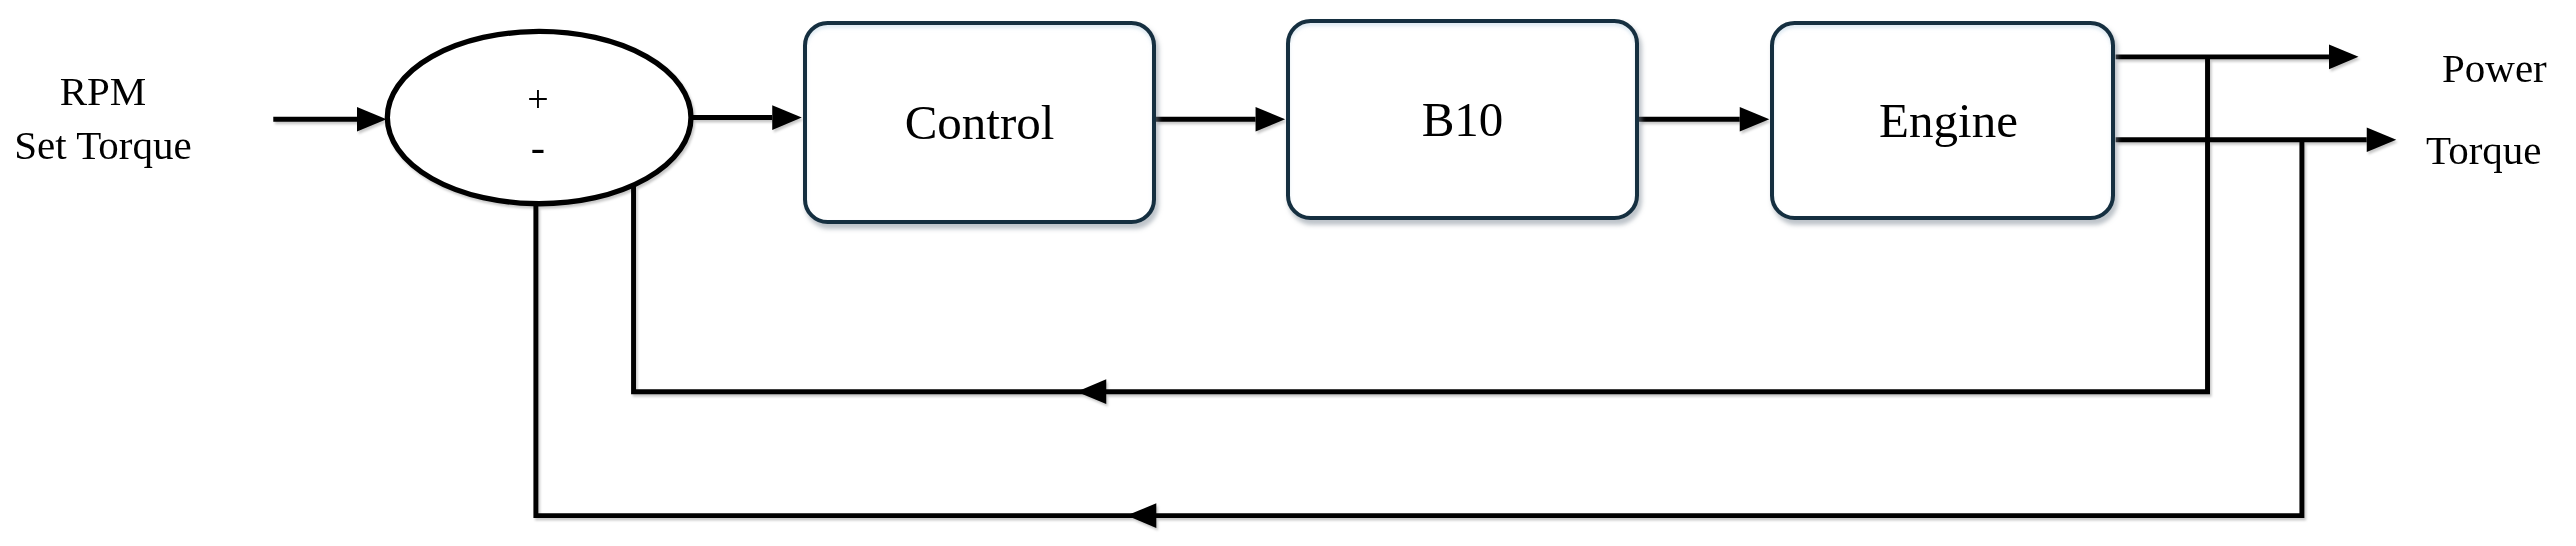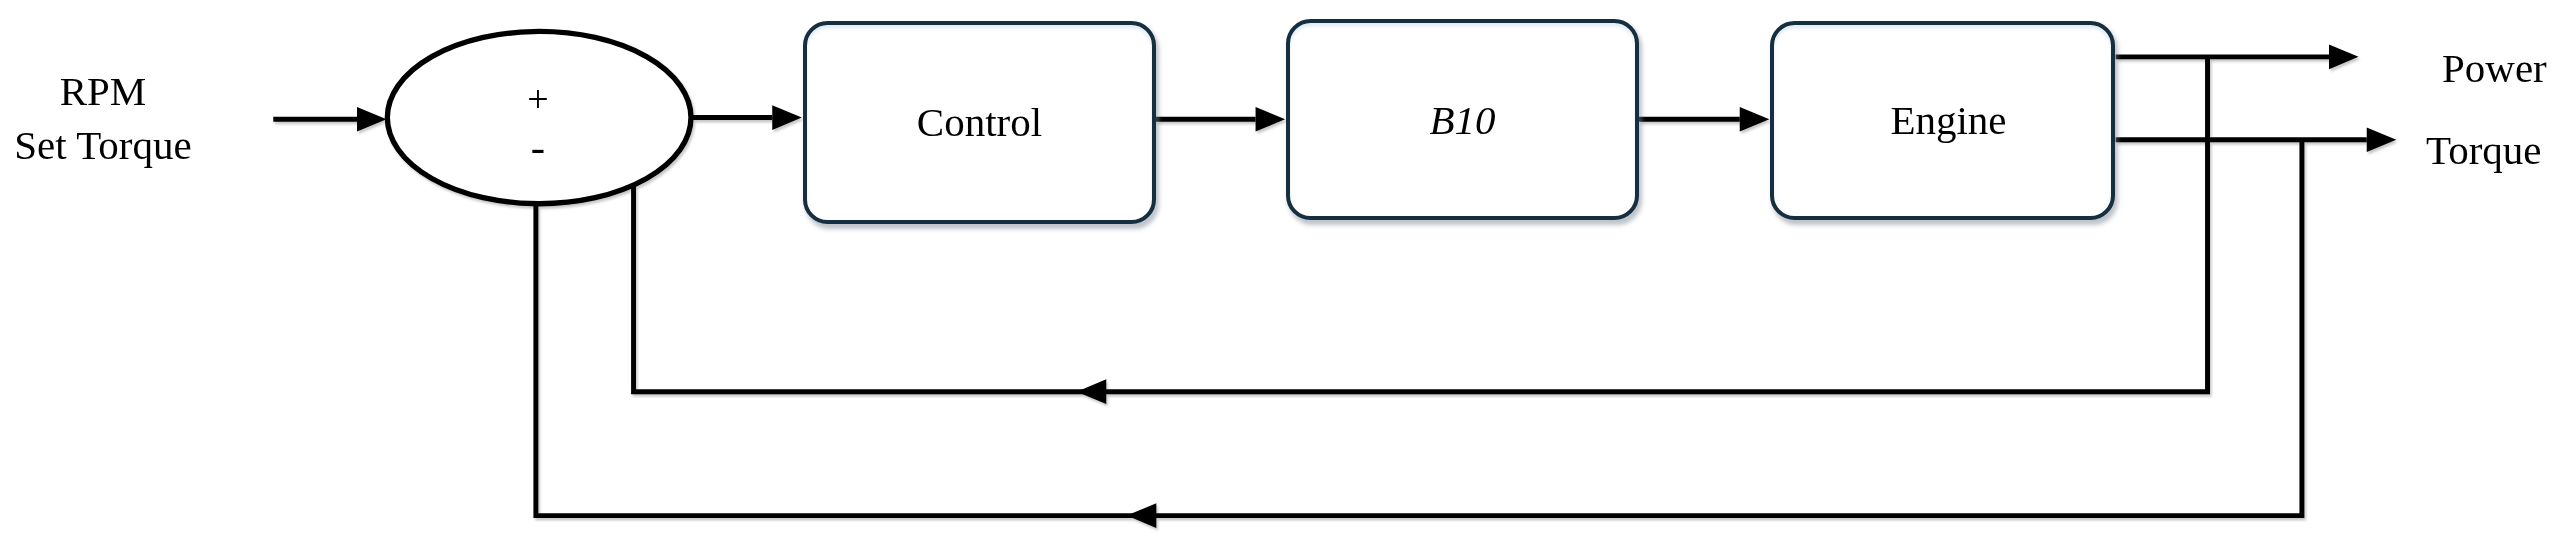--- a/index.html
+++ b/index.html
@@ -28,26 +28,26 @@
   }
   .block {
     position: absolute;
     box-sizing: border-box;
     border: 4.9px solid #152f40;
     border-radius: 24.6px;
     background: #ffffff;
     display: flex;
     align-items: center;
     justify-content: center;
-    font-size: 41px;
+    font-size: 49px;
     box-shadow: 2.5px 4.1px 4.1px rgba(125,138,150,0.5),
                 inset 0 3.3px 3.3px rgba(198,218,234,0.55);
   }
   .block-control { left: 803px;  top: 20.5px; width: 353px; height: 203px; }
-  .block-b10     { left: 1286px; top: 19px; width: 353px; height: 201px; font-style: italic; }
+  .block-b10     { left: 1286px; top: 19px; width: 353px; height: 201px; }
   .block-engine  { left: 1770px; top: 20.5px; width: 345px; height: 199px; padding-left: 12px; }
 
   .io-label {
     position: absolute;
     font-size: 41px;
     line-height: 54px;
     white-space: nowrap;
   }
   .rpm {
     left: 8px;

